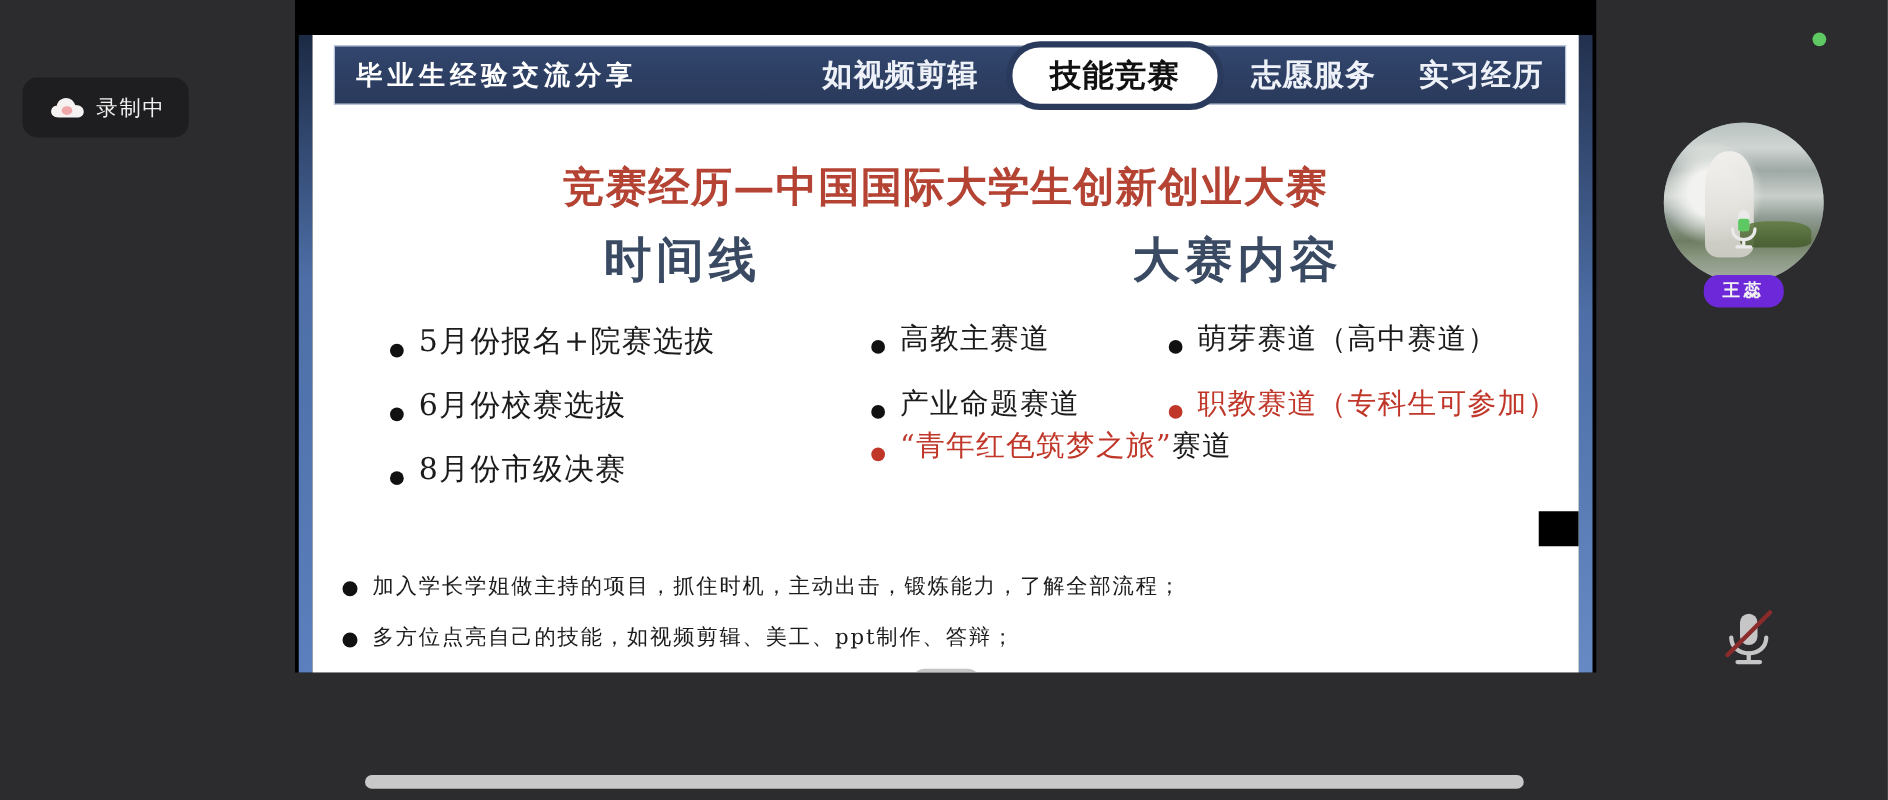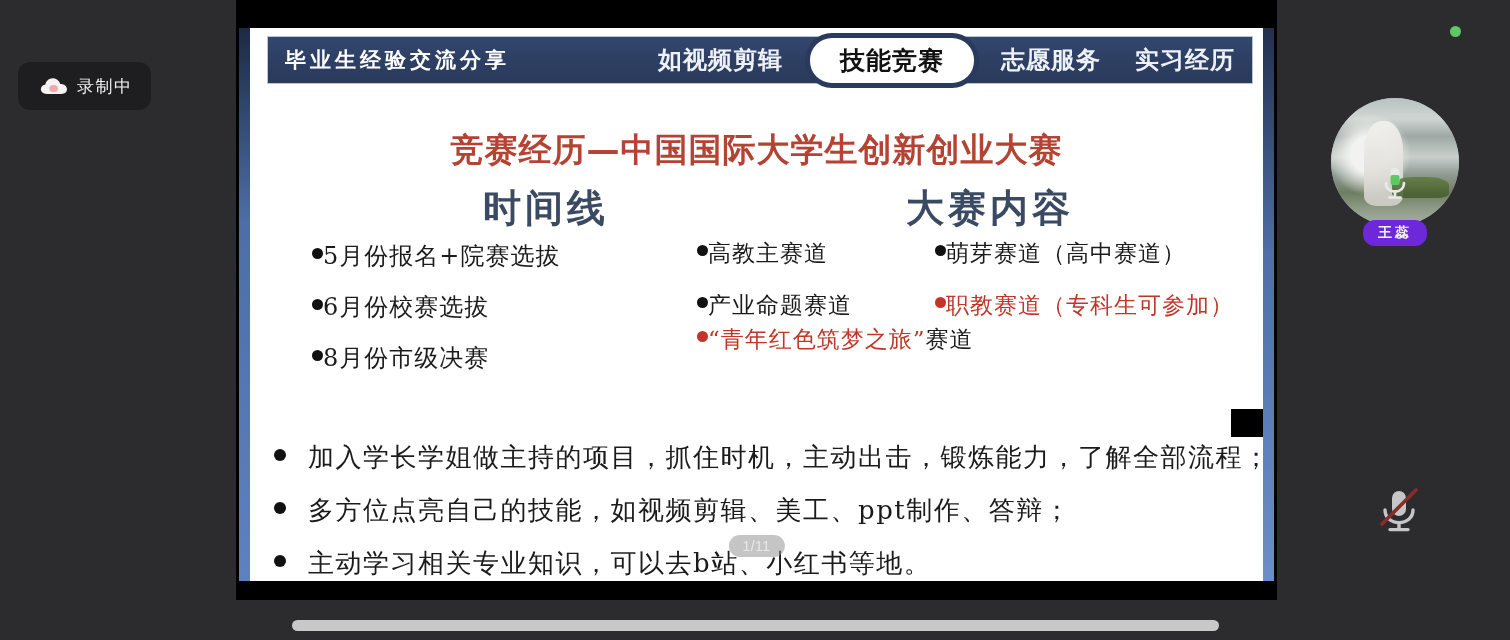--- a/index.html
+++ b/index.html
@@ -63,21 +63,21 @@
     border-radius: 50%;
     background: #5ec962;
   }
 
   
   .share-stage {
     position: absolute;
     left: 236px;
     top: 0;
     width: 1041px;
-    height: 600px;
+    height: 538px;
     background: #000000;
     overflow: hidden;
   }
   
   .rail {
     position: absolute;
     top: 28px;
     width: 11px;
     height: 553px;
     background: linear-gradient(180deg,#1c2a44 0%, #4d6ea6 35%, #5d82c0 100%);
@@ -163,22 +163,24 @@
     font-weight: bold;
     letter-spacing: 4px;
     font-family: "DejaVu Serif", serif;
   }
   .col-heading.left  { left: 146px; width: 300px; text-align: center; }
   .col-heading.right { left: 570px; width: 340px; text-align: center; }
 
   ul.blist { list-style: none; margin: 0; padding: 0; }
   ul.blist li {
     display: flex;
-    align-items: center;
+    align-items: flex-end;
+    gap: 12px;
     white-space: nowrap;
+    margin-top: 17px;
   }
   .dot {
     flex: 0 0 auto;
     width: 11px; height: 11px;
     border-radius: 50%;
     background: #111111;
     position: relative;
     top: -3px;
   }
   .dot.red { background: #c0372a; }
@@ -229,21 +231,21 @@
   }
 
   .bottom-list {
     position: absolute;
     left: 24px;
     top: 412px;
     right: 10px;
   }
   .bottom-list li { margin-bottom: 18px; gap: 22px; }
   .bottom-list .dot { width: 12px; height: 12px; }
-  .bottom-list .btxt { font-size: 26px; letter-spacing: 1.5px; }
+  .bottom-list .btxt { font-size: 17px; letter-spacing: 1.5px; }
 
   
   .artifact-block {
     position: absolute;
     right: 0px;
     top: 381px;
     width: 32px;
     height: 28px;
     background: #000000;
   }

